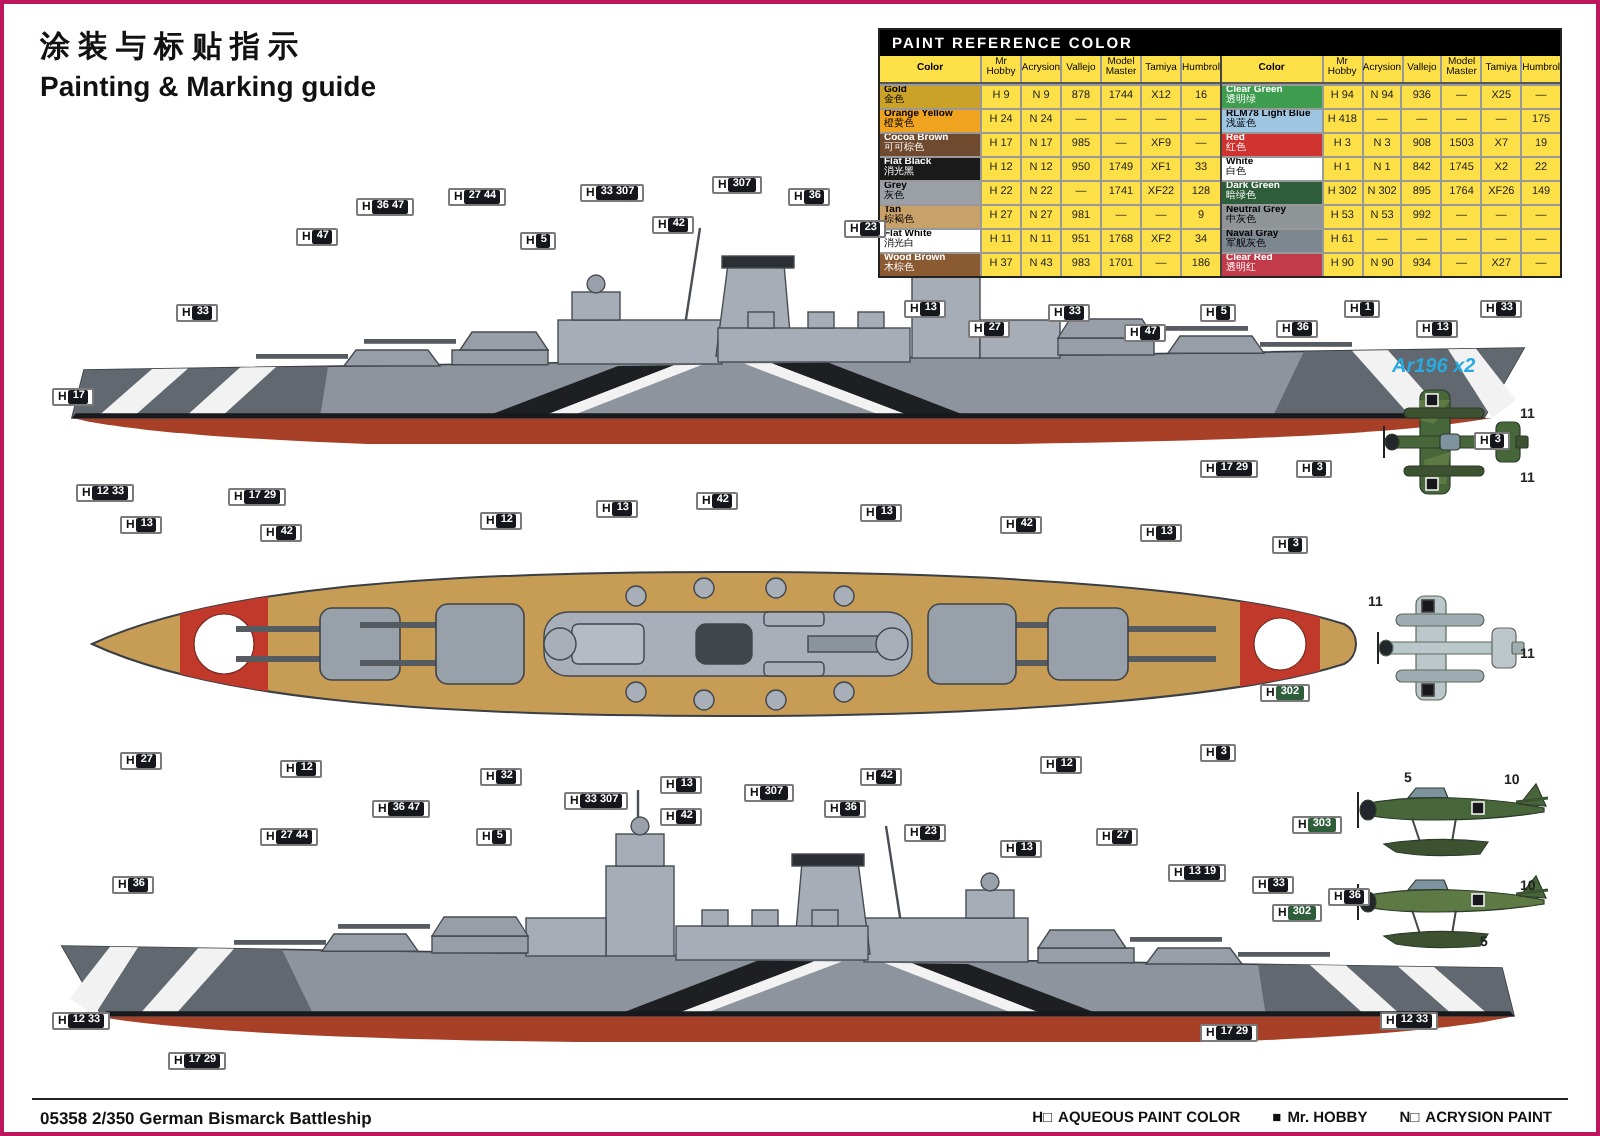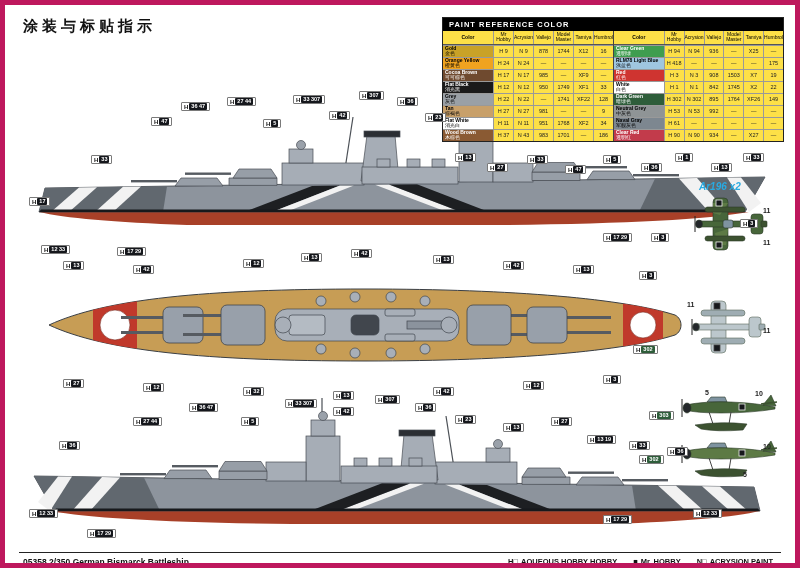--- a/index.html
+++ b/index.html
@@ -1,17 +1,17 @@
 <!DOCTYPE html>
 <html><head>
 <meta charset="utf-8">
 <style>
   * { box-sizing: border-box; }
   html,body { margin:0; padding:0; background:#e9e9e9; font-family:"Liberation Sans", sans-serif; }
-  .page { position:relative; width:800px; height:568px; background:#ffffff; border:5px solid #be185d; margin:0 auto; overflow:hidden;padding-left:12px; }
+  .page { position:relative; width:800px; height:568px; background:#ffffff; border:2px solid #be185d; margin:0 auto; overflow:hidden;padding-left:12px; }
 
   .hdr { position:absolute; left:18px; top:12px; z-index:6; }
   .hdr .cn { font-size:15px; font-weight:bold; color:#111; letter-spacing:4px; }
   .hdr .en { font-size:14px; font-weight:bold; color:#111; margin-top:2px; }
 
   
   .pt { position:absolute; left:437px; top:12px; width:342px; background:#fde047; border:1px solid #222; z-index:6; }
   .pt-title { background:#000; color:#fff; font-size:7.5px; font-weight:bold; letter-spacing:1px; padding:2px 6px; }
   .pt-cols { display:flex; }
   .pt-grid { width:50%; }
@@ -45,20 +45,21 @@
   .legend { position:absolute; right:22px; top:552px; display:flex; gap:16px; font-size:7.5px; font-weight:bold; color:#111; z-index:6; }
   .legend .code { margin-right:3px; }
 </style>
 </head>
 <body>
 
 <div class="page">
 
   <div class="hdr">
     <div class="cn">涂装与标贴指示</div>
+    <div class="en">Painting &amp; Marking guide</div>
   </div>
 
   <div class="pt">
     <div class="pt-title">PAINT REFERENCE COLOR</div>
     <div class="pt-cols">
       <div class="pt-grid">
         <div class="pt-head">
           <span class="pt-h">Color</span>
             <span class="pt-h">Mr Hobby</span>
             <span class="pt-h">Acrysion</span>
@@ -735,21 +736,21 @@
     <div class="numlab" style="left: 758px; top: 322px;">11</div>
     <div class="numlab" style="left: 750px; top: 385px;">10</div>
     <div class="numlab" style="left: 700px; top: 384px;">5</div>
     <div class="numlab" style="left: 758px; top: 438px;">10</div>
     <div class="numlab" style="left: 738px; top: 466px;">5</div>
 
   <div class="footer-line"></div>
   <div class="kit">05358 2/350 German Bismarck Battleship</div>
   <div class="legend">
     <span class="legend-item">
-        <span class="code">H□</span><span class="lbl">AQUEOUS HOBBY HOBBY</span>
+        <span class="code">H□</span><span class="lbl">AQUEOUS PAINT COLOR</span>
       </span>
       <span class="legend-item">
         <span class="code">■</span><span class="lbl">Mr. HOBBY</span>
       </span>
       <span class="legend-item">
         <span class="code">N□</span><span class="lbl">ACRYSION PAINT</span>
       </span>
   </div>
 
 </div>

